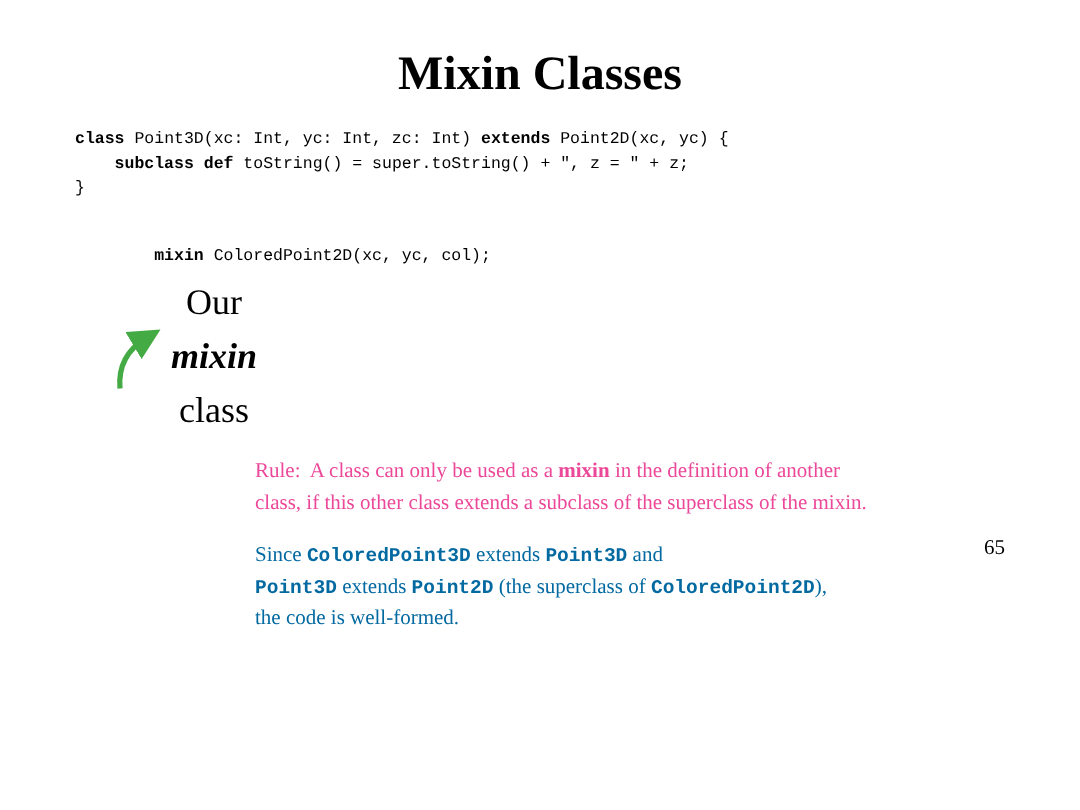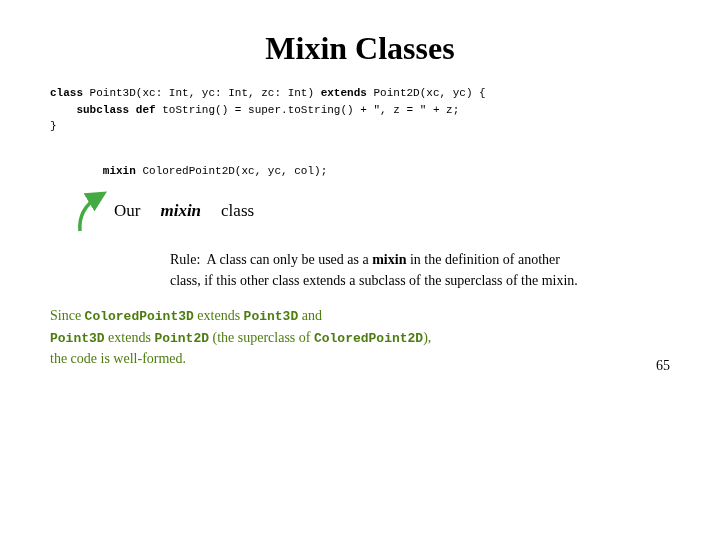--- a/index.html
+++ b/index.html
@@ -29,46 +29,48 @@
       font-family: 'Courier New', Courier, monospace;
       font-size: 11px;
       line-height: 1.5;
       color: #000;
       margin-bottom: 10px;
     }
     .kw {
       font-weight: bold;
     }
     .our-mixin {
-      font-size: 17px;
+      font-size: 24px;
       font-family: 'Times New Roman', Times, serif;
       margin-top: 8px;
       margin-bottom: 18px;
       margin-left: 30px;
       display: flex;
       align-items: center;
-      gap: 20px;
+      gap: 9px;
+      flex-direction: column;
     }
     .our-mixin .word-mixin {
       font-style: italic;
       font-weight: bold;
     }
     .rule-block {
       font-size: 14px;
       font-family: 'Times New Roman', Times, serif;
       margin-left: 120px;
       margin-bottom: 14px;
       line-height: 1.5;
-      color: #000000;
+      color: #ec4899;
     }
     .since-block {
       font-size: 14px;
       font-family: 'Times New Roman', Times, serif;
+      margin-left: 120px;
       line-height: 1.5;
-      color: #4d7c0f;
+      color: #0369a1;
     }
     .since-block .mono {
       font-family: 'Courier New', Courier, monospace;
       font-weight: bold;
       font-size: 13px;
     }
     .page-num {
       position: absolute;
       bottom: 14px;
       right: 50px;

